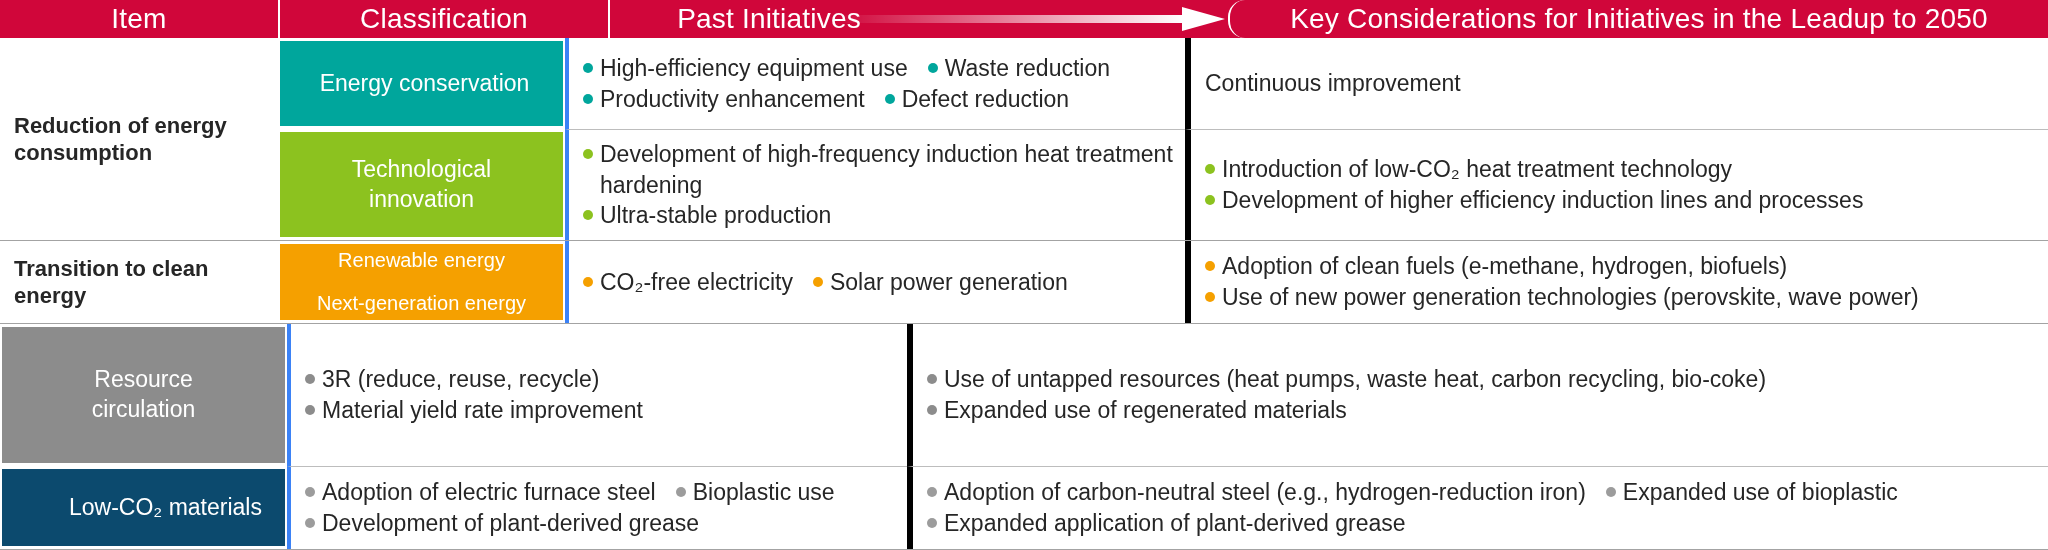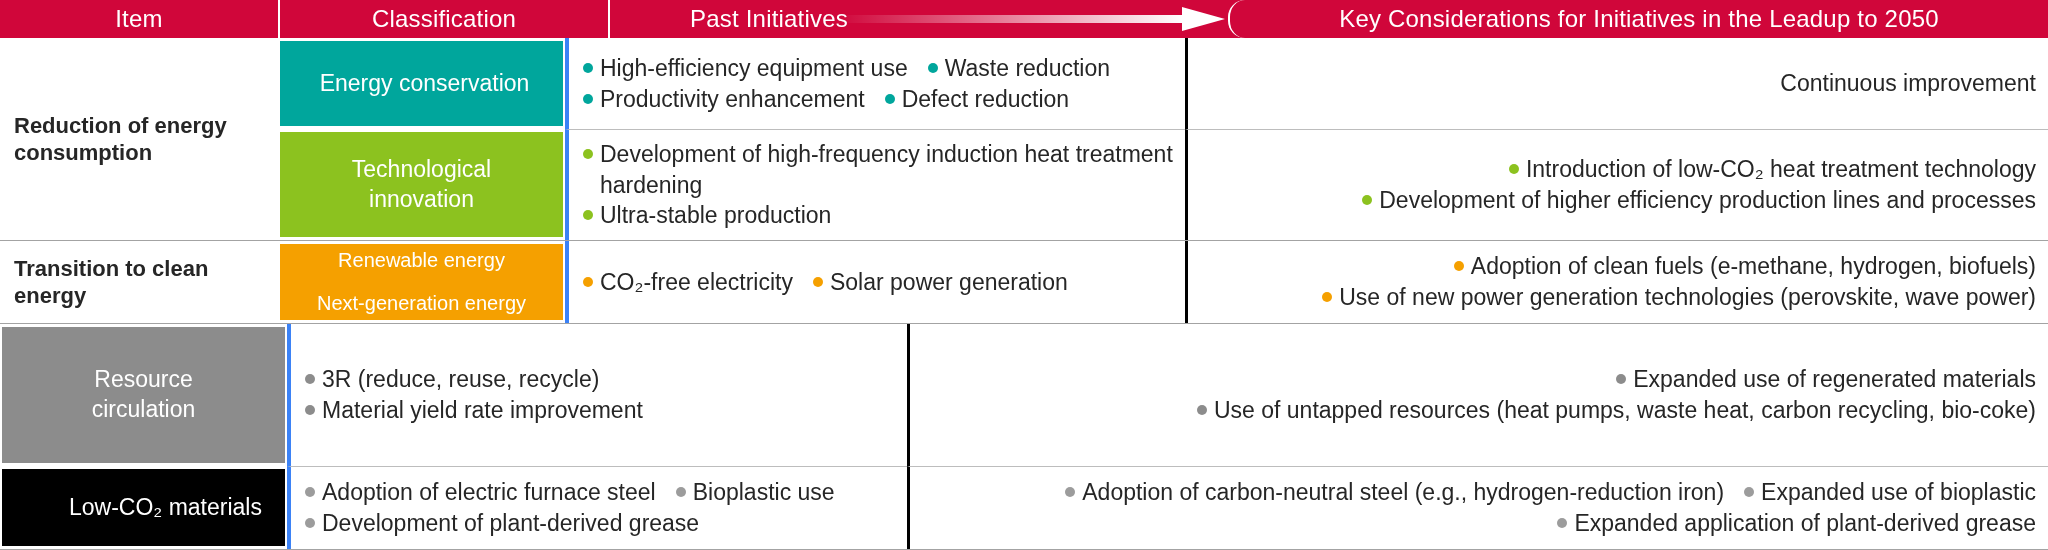--- a/index.html
+++ b/index.html
@@ -18,21 +18,21 @@
   
   .thead {
     display: flex;
     height: 38px;
     color: #ffffff;
   }
   .hcell {
     display: flex;
     align-items: center;
     justify-content: center;
-    font-size: 24px;
+    font-size: 28px;
     font-weight: 500;
     letter-spacing: 0.2px;
     position: relative;
   }
   .hcell + .hcell { border-left: 2px solid #ffffff; }
   .col-item  { width: 278px; flex: none; }
   .col-class { width: 330px; flex: none; }
   .col-past  { width: 620px; flex: none; }
   .col-key   { flex: 1; border-radius: 17px; }
   .hcell.col-past { padding-right: 300px; }
@@ -83,21 +83,21 @@
     flex-wrap: wrap;
     align-content: center;
     align-items: flex-start;
     column-gap: 20px;
     row-gap: 0px;
     padding: 6px 12px 6px 14px;
     font-size: 23px;
     line-height: 1.34;
   }
   .past-cell { width: 620px; flex: none; border-left: 4px solid #3b82f6; }
-  .key-cell  { flex: 1; border-left: 3px solid #000000; justify-content: flex-end; }
+  .key-cell  { flex: 1; border-left: 6px solid #000000; }
   .row-sep .past-cell, .row-sep .key-cell { border-top: 1px solid #bdbdbd; }
   .bullet-item { display: flex; max-width: 100%; }
   .dot {
     width: 10px;
     height: 10px;
     border-radius: 50%;
     margin: 10px 7px 0 0;
     flex: none;
   }
   .btext { min-width: 0; }
@@ -182,21 +182,21 @@
                 <div class="btext">Ultra-stable production</div>
               </div>
             </div>
             <div class="bcell key-cell">
               <div class="bullet-item">
                 <div class="dot" style="background: rgb(140, 194, 31);"></div>
                 <div class="btext">Introduction of low-CO₂ heat treatment technology</div>
               </div>
               <div class="bullet-item">
                 <div class="dot" style="background: rgb(140, 194, 31);"></div>
-                <div class="btext">Development of higher efficiency production lines and processes</div>
+                <div class="btext">Development of higher efficiency induction lines and processes</div>
               </div>
             </div>
           </div>
         </div>
       </div>
       <div class="group">
         <div class="item-cell">Transition to clean energy</div>
         <div class="rows">
           <div class="row" style="height: 82px;">
             <div class="class-cell">
@@ -243,31 +243,31 @@
                 <div class="btext">3R (reduce, reuse, recycle)</div>
               </div>
               <div class="bullet-item">
                 <div class="dot" style="background: rgb(140, 140, 140);"></div>
                 <div class="btext">Material yield rate improvement</div>
               </div>
             </div>
             <div class="bcell key-cell">
               <div class="bullet-item">
                 <div class="dot" style="background: rgb(140, 140, 140);"></div>
+                <div class="btext">Use of untapped resources (heat pumps, waste heat, carbon recycling, bio-coke)</div>
+              </div>
+              <div class="bullet-item">
+                <div class="dot" style="background: rgb(140, 140, 140);"></div>
                 <div class="btext">Expanded use of regenerated materials</div>
               </div>
-              <div class="bullet-item">
-                <div class="dot" style="background: rgb(140, 140, 140);"></div>
-                <div class="btext">Use of untapped resources (heat pumps, waste heat, carbon recycling, bio-coke)</div>
-              </div>
             </div>
           </div>
           <div class="row row-sep" style="height: 83px;">
             <div class="class-cell">
-              <div class="class-block" style="background: #000000; padding-left: 44px;">
+              <div class="class-block" style="background: #0c4a6e; padding-left: 44px;">
                 <div>Low-CO₂ materials</div>
               </div>
             </div>
             <div class="bcell past-cell">
               <div class="bullet-item">
                 <div class="dot" style="background: rgb(156, 156, 156);"></div>
                 <div class="btext">Adoption of electric furnace steel</div>
               </div>
               <div class="bullet-item">
                 <div class="dot" style="background: rgb(156, 156, 156);"></div>

